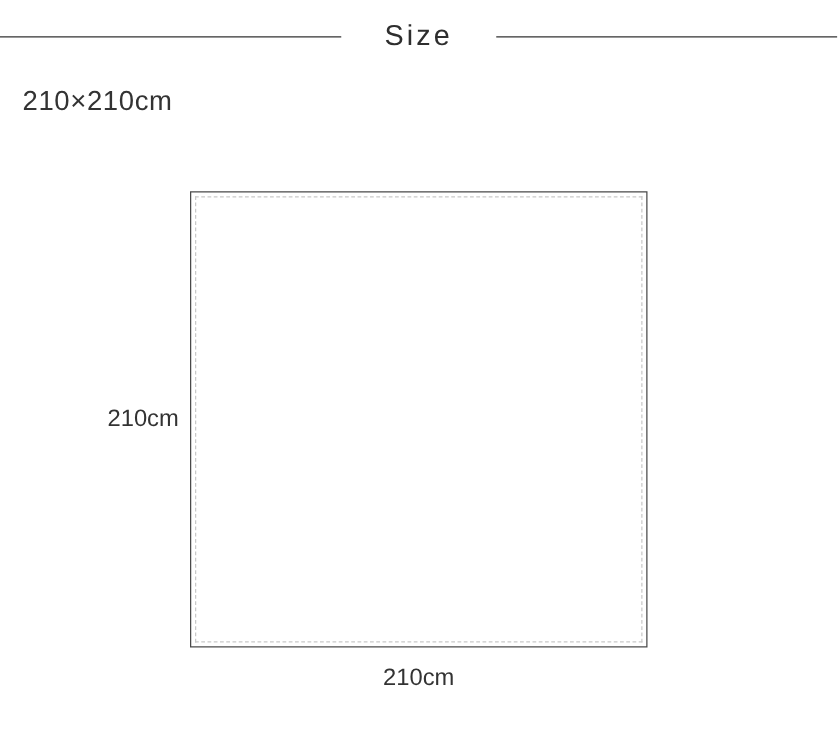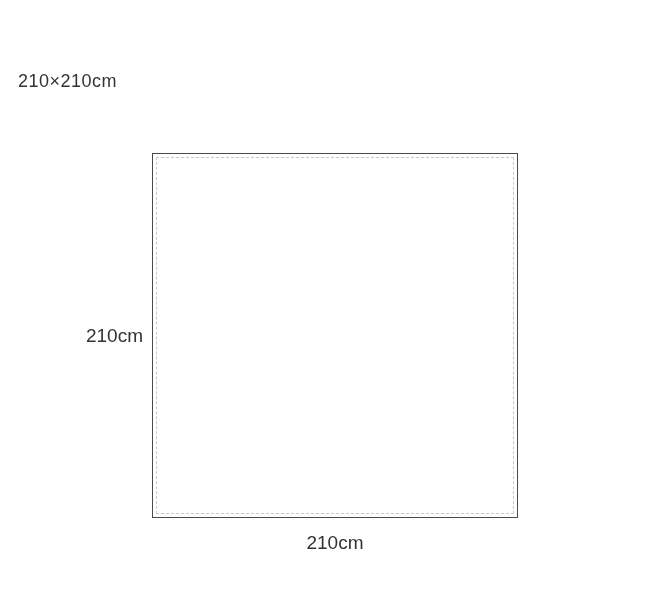--- a/index.html
+++ b/index.html
@@ -40,21 +40,21 @@
     color: #2e2e2e;
     line-height: 1;
     padding-bottom: 2px;
   }
 
   
   .dimensions-label {
     position: absolute;
     left: 18px;
     top: 70px;
-    font-size: 18px;
+    font-size: 22px;
     line-height: 22px;
     color: #333333;
     letter-spacing: 0.5px;
   }
 
   
   .diagram-square {
     position: absolute;
     left: 152px;
     top: 153px;
@@ -93,20 +93,25 @@
     font-size: 19px;
     line-height: 22px;
     color: #333333;
   }
 </style>
 </head>
 <body>
 
 <div class="page">
 
+  <div class="size-header">
+    <div class="header-rule"></div>
+    <div class="section-title">Size</div>
+    <div class="header-rule"></div>
+  </div>
 
   <div class="dimensions-label">210×210cm</div>
 
   <div class="diagram-square">
     <div class="stitch-line"></div>
   </div>
 
   <div class="height-label">210cm</div>
 
   <div class="width-label">210cm</div>

